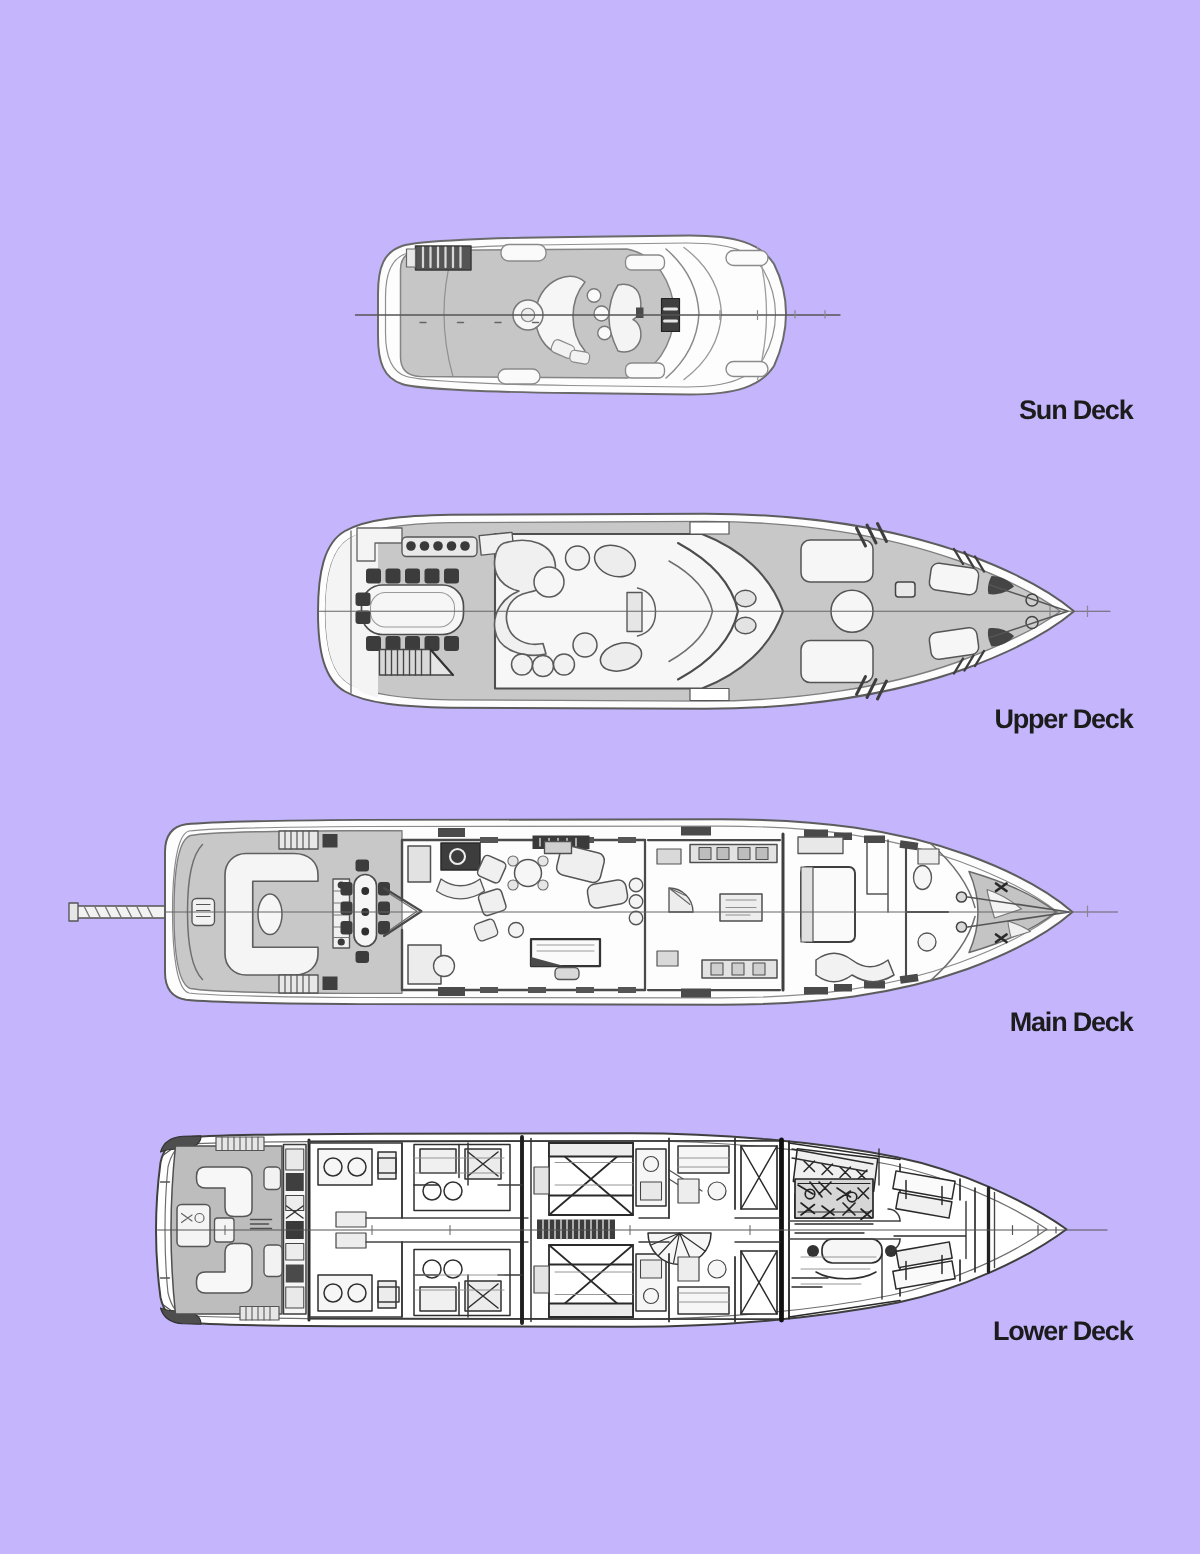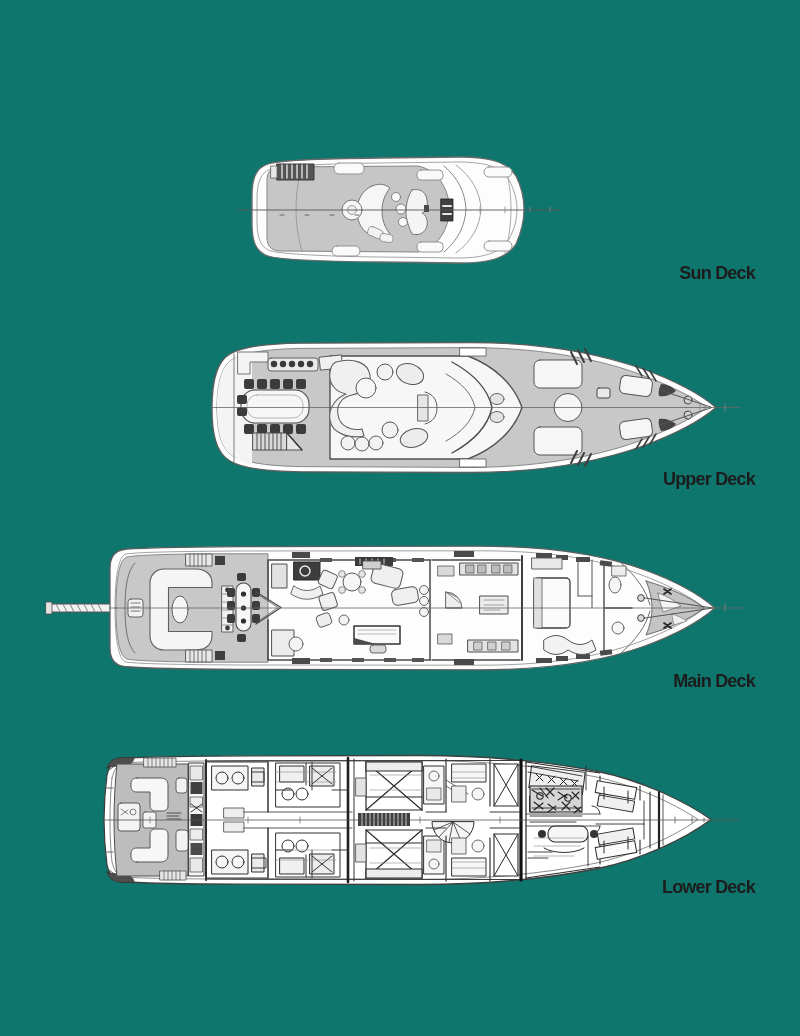--- a/index.html
+++ b/index.html
@@ -1,18 +1,18 @@
 <!DOCTYPE html>
 <html><head>
 <meta charset="utf-8">
 <title>Yacht Deck Plans</title>
 <style>
   html,body{margin:0;padding:0;background:#ffffff;}
   body{width:800px;height:1036px;overflow:hidden;font-family:"Liberation Sans",sans-serif;}
-  .wrap{position:relative;width:800px;height:1036px;background:#0f766e;}
+  .wrap{position:relative;width:800px;height:1036px;background:#c4b5fd;}
   svg{position:absolute;left:0;top:0;}
   .lbl{fill:#1c1c1c;font-family:"Liberation Sans",sans-serif;font-weight:700;font-size:18px;letter-spacing:-0.8px;}
 </style>
 </head>
 <body>
 <div class="wrap">
 <svg width="800" height="1036" viewBox="0 0 800 1036">
 
 <g id="sundeck" stroke-linejoin="round" stroke-linecap="round">
 

